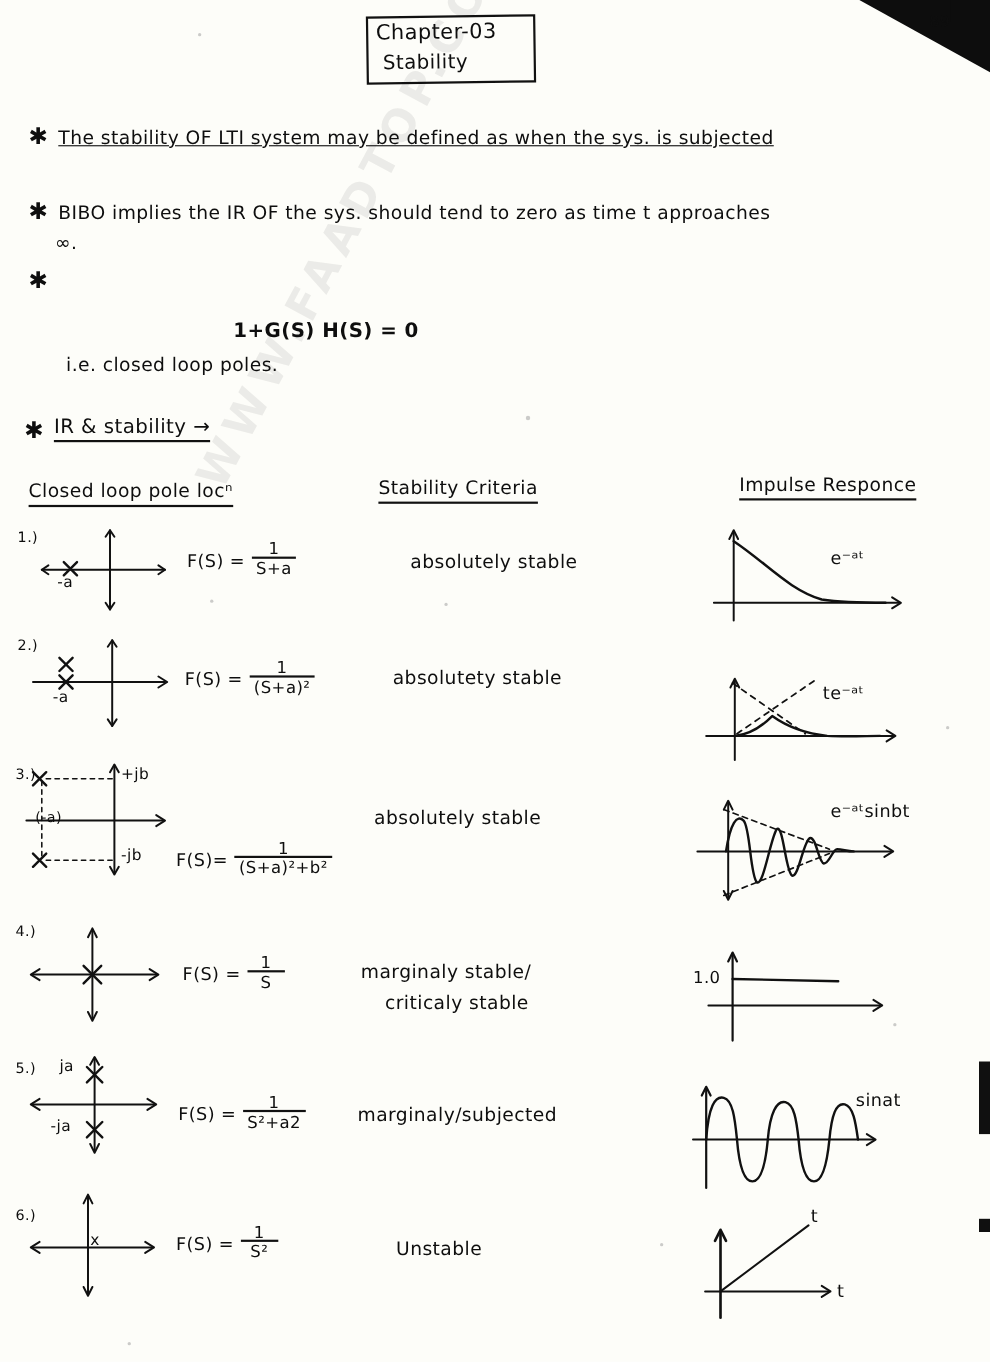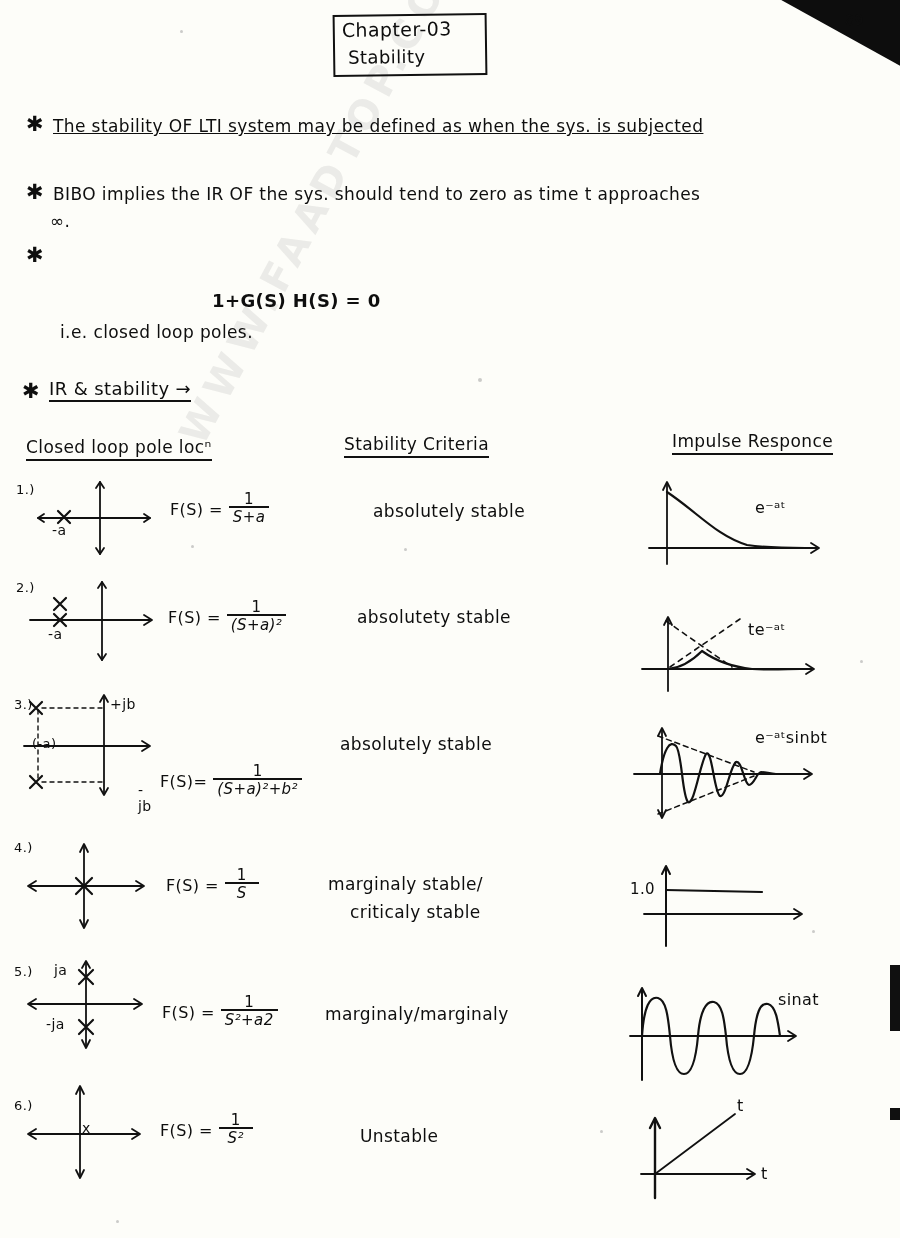--- a/index.html
+++ b/index.html
@@ -83,21 +83,21 @@
   #ch-3{left:672px;top:431px;}
 
   
   .row{position:absolute;left:0;width:900px;}
   .row-index{position:absolute;font-size:13px;}
   .pole-plot{position:absolute;}
   .tf{position:absolute;font-size:16px;display:flex;align-items:center;}
   .frac{display:inline-flex;flex-direction:column;align-items:center;margin-left:6px;}
   .frac .num{font-size:15px;line-height:14px;padding:0 4px;}
   .frac .bar{height:2px;background:#111;width:100%;min-width:34px;}
-  .frac .den{font-size:15px;line-height:18px;padding:0 4px;font-style:italic;}
+  .frac .den{font-size:15px;line-height:18px;padding:0 4px;}
   .criteria{position:absolute;font-size:17px;line-height:28px;}
   .impulse{position:absolute;}
   .imp-label{position:absolute;font-size:16px;}
 
   
   #watermark{
     position:absolute;left:170px;top:430px;
     font-size:40px;letter-spacing:7px;
     color:rgba(150,150,150,0.17);
     transform:rotate(-62deg);
@@ -247,21 +247,21 @@
         <path class="stroke" stroke-width="1.8" d="M82,6 L82,104"></path>
         <path class="stroke" stroke-width="1.8" d="M78,12 L82,5 L86,12"></path>
         <path class="stroke" stroke-width="1.8" d="M78,98 L82,105 L86,98"></path>
         <path class="stroke" stroke-width="2.2" d="M8,12 L20,24 M20,12 L8,24"></path>
         <path class="stroke" stroke-width="2.2" d="M8,86 L20,98 M20,86 L8,98"></path>
         <path class="stroke" stroke-width="1.4" stroke-dasharray="4,4" d="M20,18 L80,18"></path>
         <path class="stroke" stroke-width="1.4" stroke-dasharray="4,4" d="M20,92 L80,92"></path>
         <path class="stroke" stroke-width="1.4" stroke-dasharray="4,4" d="M16,20 L16,90"></path>
       </svg>
       <div class="hand" style="position:absolute;left:88px;top:6px;font-size:14px;">+jb</div>
-      <div class="hand" style="position:absolute;left:88px;top:92px;font-size:14px;margin-left:28px;">-jb</div>
+      <div class="hand" style="position:absolute;left:88px;top:80px;font-size:14px;">-jb</div>
       <div class="hand" style="position:absolute;left:10px;top:46px;font-size:13px;">(-a)</div>
     </div>
 
     <div class="tf hand" style="left:160px;top:724px;margin-top:40px;">
       <span>F(S)=</span>
       <span class="frac">
         <span class="num">1</span>
         <span class="bar"></span>
         <span class="den">(S+a)²+b²</span>
       </span>
@@ -353,21 +353,21 @@
 
     <div class="tf hand" style="left:162px;top:995px;">
       <span>F(S)&nbsp;=</span>
       <span class="frac">
         <span class="num">1</span>
         <span class="bar"></span>
         <span class="den">S²+a2</span>
       </span>
     </div>
 
-    <div class="criteria hand" style="left:325px;top:1000px;">marginaly/marginaly</div>
+    <div class="criteria hand" style="left:325px;top:1000px;">marginaly/subjected</div>
 
     <div class="impulse" style="left:628px;top:980px;">
       <svg width="210" height="105" viewBox="0 0 210 105">
         <path class="stroke" stroke-width="2" d="M14,10 L14,100"></path>
         <path class="stroke" stroke-width="2" d="M10,16 L14,8 L18,16"></path>
         <path class="stroke" stroke-width="1.8" d="M2,56 L166,56"></path>
         <path class="stroke" stroke-width="1.8" d="M160,51 L168,56 L160,61"></path>
         <path class="stroke" stroke-width="2.2" d="M14,56
              C16,26 22,16 30,18
              C38,20 40,36 42,56

